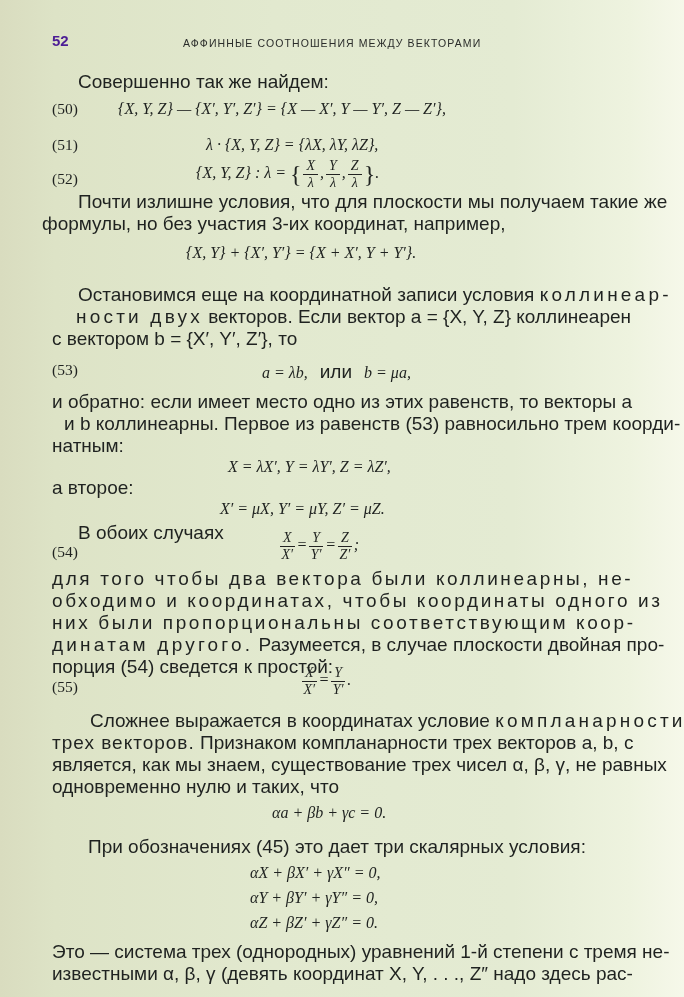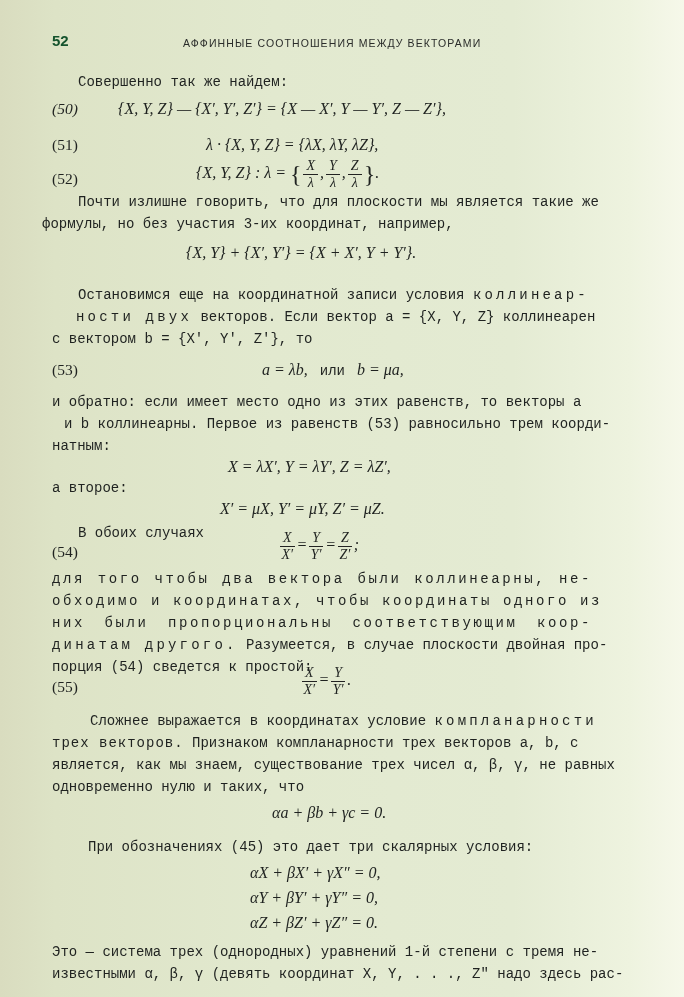--- a/index.html
+++ b/index.html
@@ -4,53 +4,53 @@
 <style>
   html, body { margin:0; padding:0; }
   body {
     width:684px; height:997px; overflow:hidden; position:relative;
     background: linear-gradient(90deg, #d9dcbf 0%, #dde3c6 8%, #e2e9cf 40%, #e4ebd3 75%, #eef3df 92%, #f6f8ea 100%);
     font-family: "Liberation Serif", "DejaVu Serif", serif;
     color:#1f2220;
   }
   .page { position:absolute; left:0; top:0; width:684px; height:997px; }
   .ln { position:absolute; white-space:nowrap; font-size:15.5px; line-height:18px; }
-  .sans { font-family: Liberation Mono, monospace; font-size:14px; }
-  .pg { position:absolute; left:52px; top:32px; font-family:"Liberation Sans", sans-serif; font-size:15px; font-weight:bold; color:#14532d; }
+  .sans { font-family: Liberation Sans, sans-serif; font-size:19px; }
+  .pg { position:absolute; left:52px; top:32px; font-family:"Liberation Sans", sans-serif; font-size:15px; font-weight:bold; color:#4c1d95; }
   .hdr { position:absolute; left:183px; top:37px; font-family:"Liberation Sans", sans-serif; font-size:10.5px; letter-spacing:1.1px; color:#2a2c2a; }
   .eqno { position:absolute; left:52px; font-size:15.5px; font-family:"Liberation Serif", serif; }
   .math { position:absolute; white-space:nowrap; font-family:"Liberation Serif", serif; font-style:italic; font-size:16px; }
   .sp { letter-spacing:3.2px; }
   .frac { display:inline-block; vertical-align:middle; text-align:center; margin:0 2px; }
   .frac .n { display:block; border-bottom:1px solid #222; padding:0 3px; line-height:16px; font-size:14px;}
   .frac .d { display:block; line-height:16px; font-size:14px;}
   .just { text-align:justify; text-align-last:justify; display:block; width:540px; }
 </style>
 </head>
 <body>
 
 <div class="page">
 
   <div class="pg">52</div>
   <div class="hdr">АФФИННЫЕ СООТНОШЕНИЯ МЕЖДУ ВЕКТОРАМИ</div>
 
   <div class="ln sans" style="left:78px;top:73px;">Совершенно так же найдем:</div>
 
-  <div class="eqno" style="top:100px;font-style:italic;">(50)</div>
+  <div class="eqno" style="top:100px;">(50)</div>
   <div class="math" style="left:118px;top:100px;">{X, Y, Z} — {X′, Y′, Z′} = {X — X′, Y — Y′, Z — Z′},</div>
 
   <div class="eqno" style="top:136px;">(51)</div>
   <div class="math" style="left:206px;top:136px;">λ · {X, Y, Z} = {λX, λY, λZ},</div>
 
   <div class="eqno" style="top:170px;">(52)</div>
   <div class="math" style="left:196px;top:158px;">
     <span>{X, Y, Z} : λ = </span><span style="font-size:24px;font-style:normal;vertical-align:middle;">{</span><span class="frac"><span class="n">X</span><span class="d">λ</span></span>,<span class="frac"><span class="n">Y</span><span class="d">λ</span></span>,<span class="frac"><span class="n">Z</span><span class="d">λ</span></span><span style="font-size:24px;font-style:normal;vertical-align:middle;">}</span><span>.</span>
   </div>
 
-  <div class="ln sans" style="left:78px;top:193px;">Почти излишне говорить, что для плоскости мы является такие же</div>
+  <div class="ln sans" style="left:78px;top:193px;">Почти излишне условия, что для плоскости мы получаем такие же</div>
   <div class="ln sans" style="left:42px;top:215px;">формулы, но без участия 3-их координат, например,</div>
   <div class="math" style="left:186px;top:244px;">{X, Y} + {X′, Y′} = {X + X′, Y + Y′}.</div>
 
   <div class="ln sans" style="left:78px;top:286px;">
     <span>Остановимся еще на координатной записи условия </span><span class="sp">коллинеар-</span>
   </div>
   <div class="ln sans" style="left:52px;top:308px;margin-left:24px;">
     <span class="sp">ности двух</span><span> векторов. Если вектор a = {X, Y, Z} коллинеарен</span>
   </div>
   <div class="ln sans" style="left:52px;top:330px;">с вектором b = {X′, Y′, Z′}, то</div>

